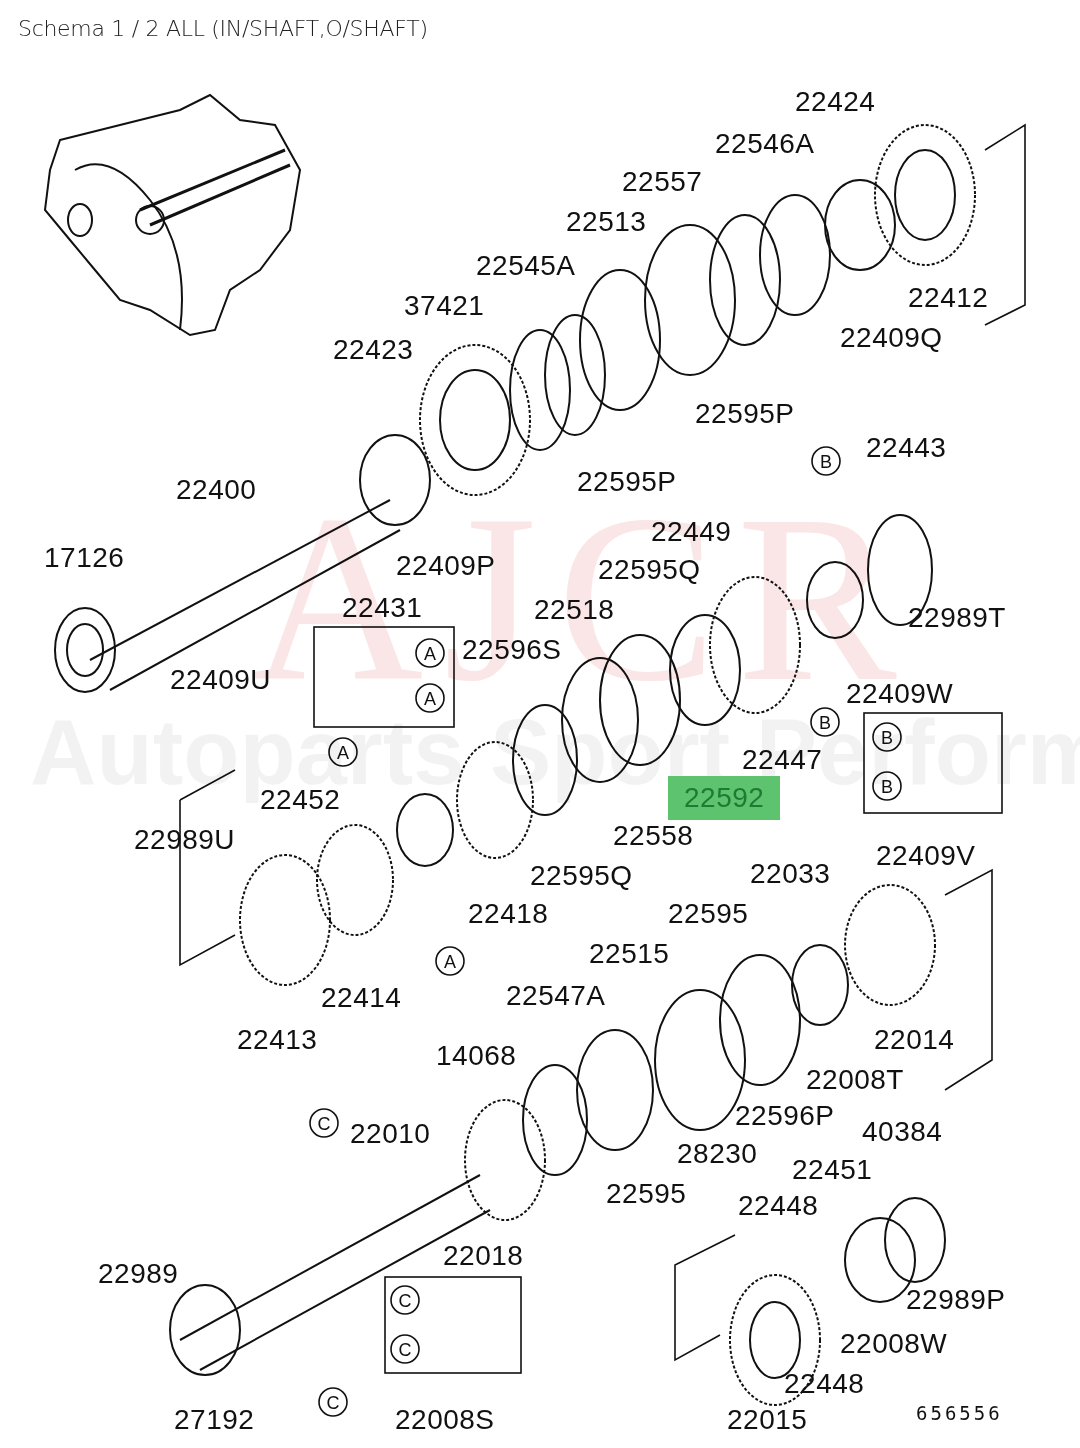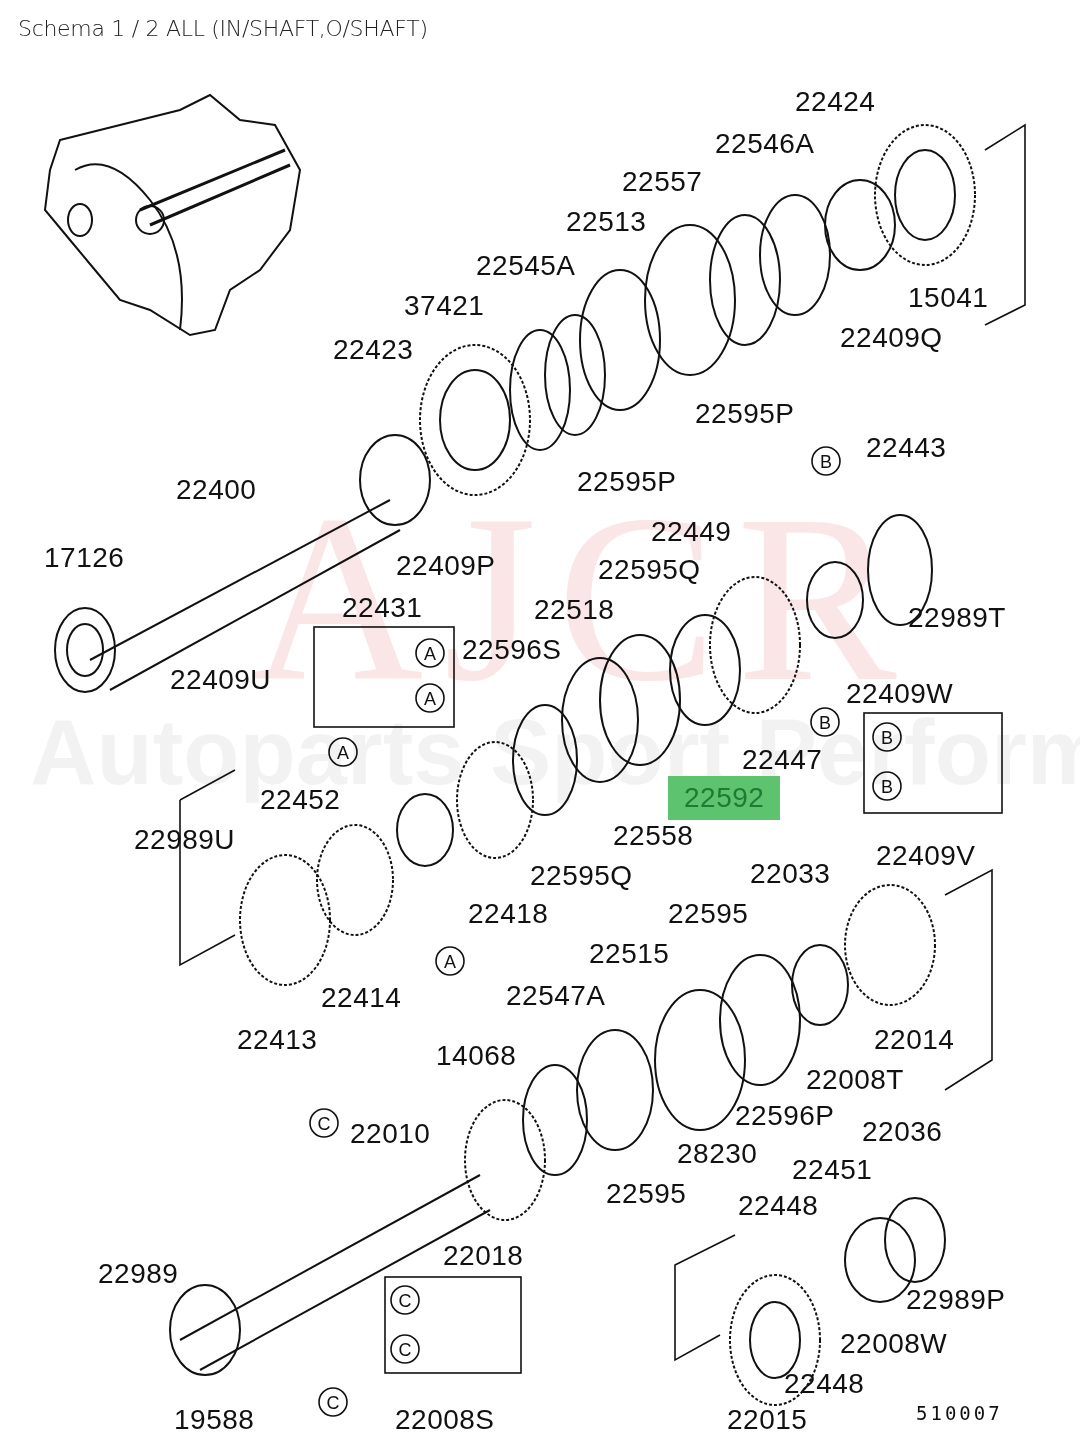--- a/index.html
+++ b/index.html
@@ -128,21 +128,21 @@
 </svg>
 
 <div>
   <div class="lbl" style="left:795px;top:88px">22424</div>
   <div class="lbl" style="left:715px;top:130px">22546A</div>
   <div class="lbl" style="left:622px;top:168px">22557</div>
   <div class="lbl" style="left:566px;top:208px">22513</div>
   <div class="lbl" style="left:476px;top:252px">22545A</div>
   <div class="lbl" style="left:404px;top:292px">37421</div>
   <div class="lbl" style="left:333px;top:336px">22423</div>
-  <div class="lbl" style="left:908px;top:284px">15041</div>
+  <div class="lbl" style="left:908px;top:284px">22412</div>
   <div class="lbl" style="left:840px;top:324px">22409Q</div>
   <div class="lbl" style="left:695px;top:400px">22595P</div>
   <div class="lbl" style="left:577px;top:468px">22595P</div>
   <div class="lbl" style="left:866px;top:434px">22443</div>
   <div class="lbl" style="left:176px;top:476px">22400</div>
   <div class="lbl" style="left:651px;top:518px">22449</div>
   <div class="lbl" style="left:44px;top:544px">17126</div>
   <div class="lbl" style="left:396px;top:552px">22409P</div>
   <div class="lbl" style="left:598px;top:556px">22595Q</div>
   <div class="lbl" style="left:342px;top:594px">22431</div>
@@ -161,31 +161,31 @@
   <div class="lbl" style="left:468px;top:900px">22418</div>
   <div class="lbl" style="left:668px;top:900px">22595</div>
   <div class="lbl" style="left:589px;top:940px">22515</div>
   <div class="lbl" style="left:506px;top:982px">22547A</div>
   <div class="lbl" style="left:321px;top:984px">22414</div>
   <div class="lbl" style="left:874px;top:1026px">22014</div>
   <div class="lbl" style="left:237px;top:1026px">22413</div>
   <div class="lbl" style="left:436px;top:1042px">14068</div>
   <div class="lbl" style="left:806px;top:1066px">22008T</div>
   <div class="lbl" style="left:735px;top:1102px">22596P</div>
-  <div class="lbl" style="left:862px;top:1118px">22036</div>
+  <div class="lbl" style="left:862px;top:1118px">40384</div>
   <div class="lbl" style="left:350px;top:1120px">22010</div>
   <div class="lbl" style="left:677px;top:1140px">28230</div>
   <div class="lbl" style="left:792px;top:1156px">22451</div>
   <div class="lbl" style="left:606px;top:1180px">22595</div>
   <div class="lbl" style="left:738px;top:1192px">22448</div>
   <div class="lbl" style="left:443px;top:1242px">22018</div>
   <div class="lbl" style="left:98px;top:1260px">22989</div>
   <div class="lbl" style="left:906px;top:1286px">22989P</div>
   <div class="lbl" style="left:840px;top:1330px">22008W</div>
   <div class="lbl" style="left:784px;top:1370px">22448</div>
-  <div class="lbl" style="left:174px;top:1406px">19588</div>
+  <div class="lbl" style="left:174px;top:1406px">27192</div>
   <div class="lbl" style="left:395px;top:1406px">22008S</div>
   <div class="lbl" style="left:727px;top:1406px">22015</div>
 </div>
 
 <div class="lbl hl" style="left:668px;top:776px">22592</div>
 
-<div class="code" style="left:916px;top:1402px">510007</div>
+<div class="code" style="left:916px;top:1402px">656556</div>
 
 </body></html>

